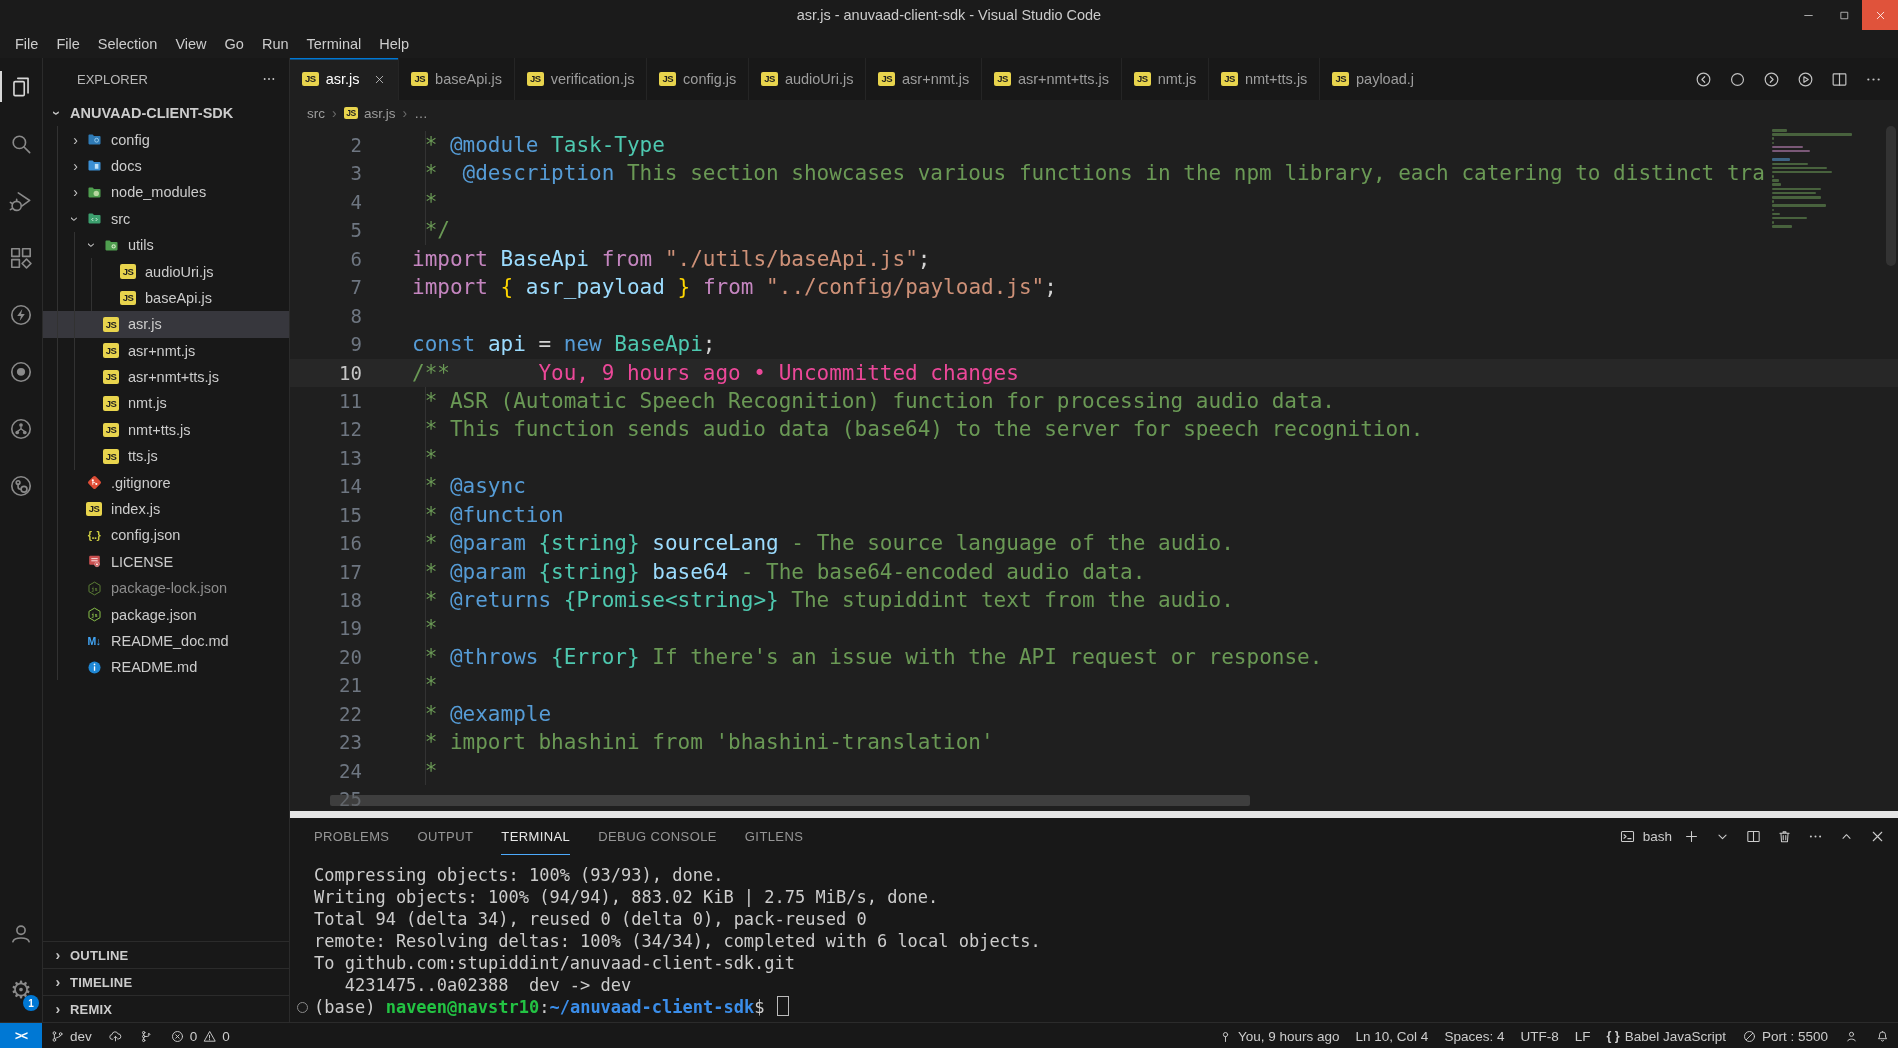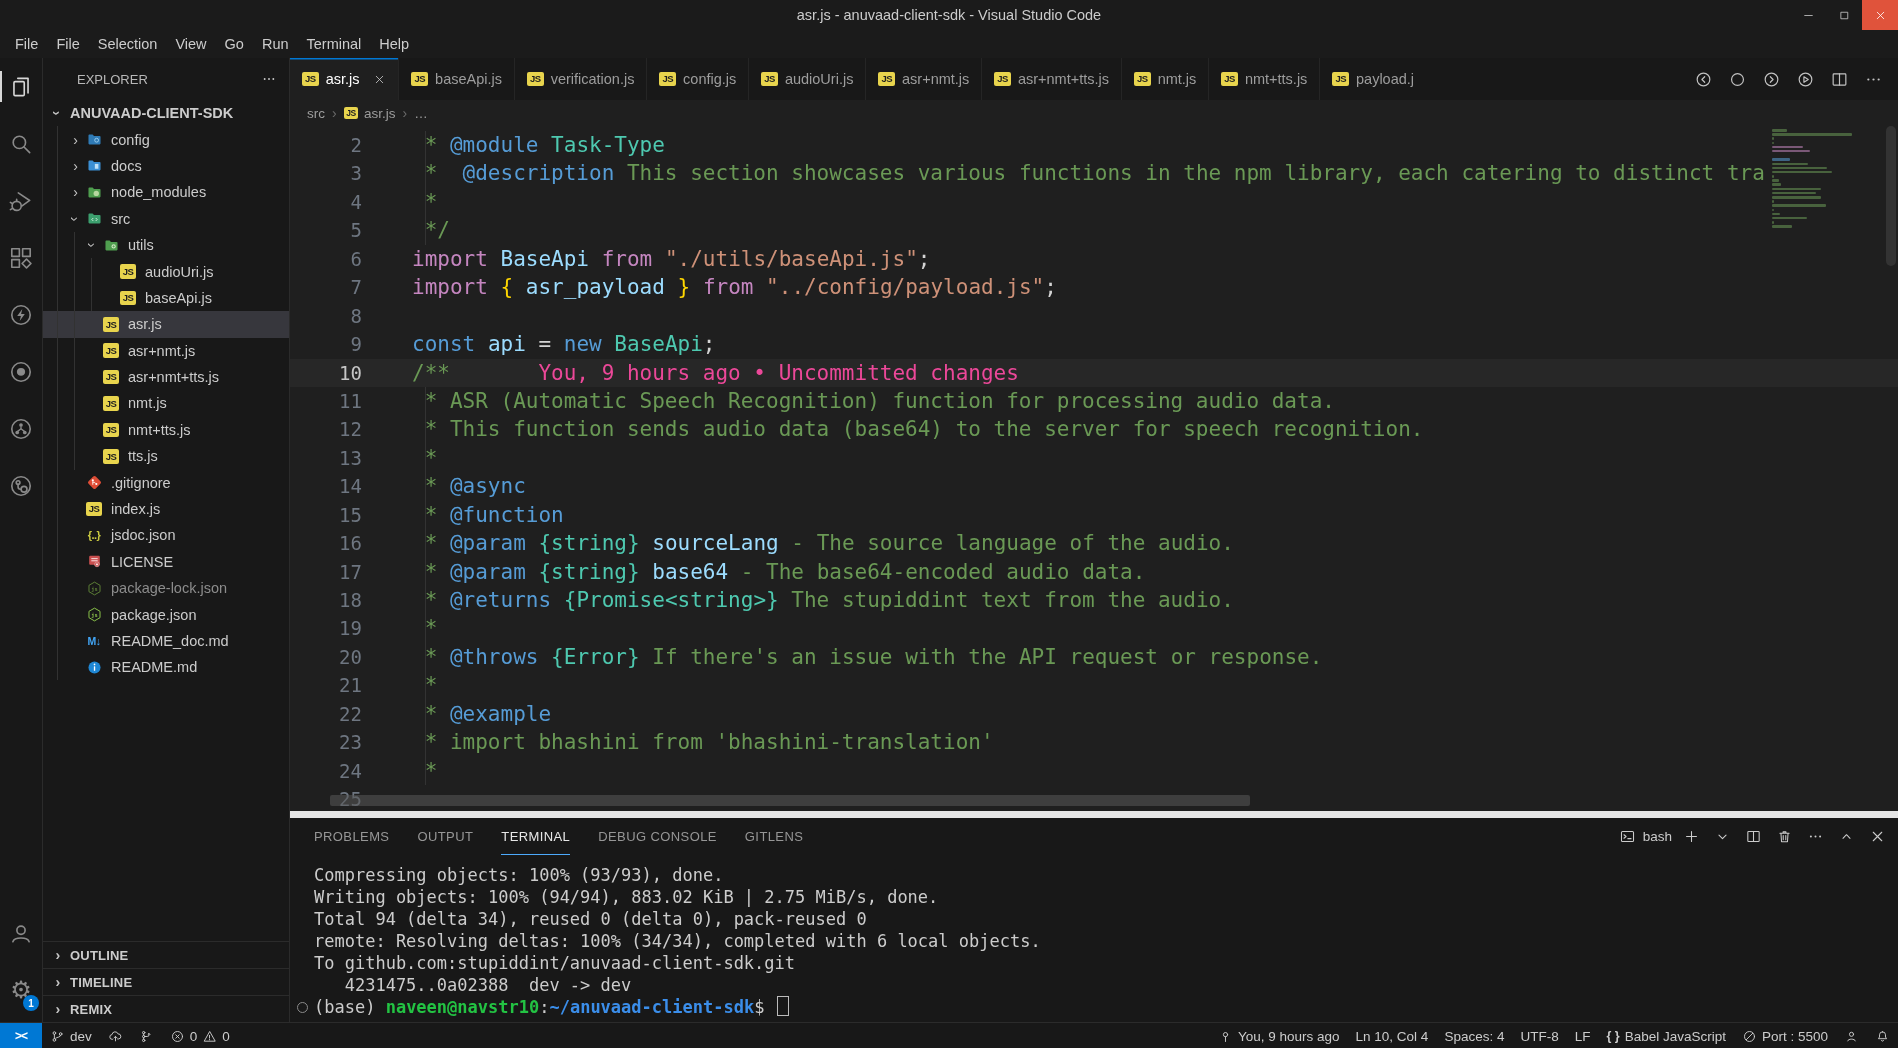--- a/index.html
+++ b/index.html
@@ -384,21 +384,21 @@
           <span class="ficon">
             <span class="jsbadge">JS</span>
           </span>
           <span class="lbl">index.js</span>
         </div>
         <div class="row" style="padding-left:24px">
           <span class="chev"></span>
           <span class="ficon">
             <span style="color:#cbcb41;font-size:11px;font-weight:bold;letter-spacing:-.5px">{..}</span>
           </span>
-          <span class="lbl">jsdoc.json</span>
+          <span class="lbl">config.json</span>
         </div>
         <div class="row" style="padding-left:24px">
           <span class="chev"></span>
           <span class="ficon">
             <svg viewBox="0 0 24 24">
               <rect x="4.5" y="4" width="15" height="12.5" rx="1.5" fill="#c94f4f"></rect>
               <path d="M7.5 8h9M7.5 11h9" stroke="#fbe3e3" stroke-width="1.4"></path>
               <circle cx="15.5" cy="16" r="3.4" fill="#c94f4f" stroke="#e9a1a1"></circle>
               <path d="M15.5 14l.6 1.2 1.3.2-.95.9.2 1.3-1.15-.6-1.15.6.2-1.3-.95-.9 1.3-.2z" fill="#fff"></path>
             </svg>

